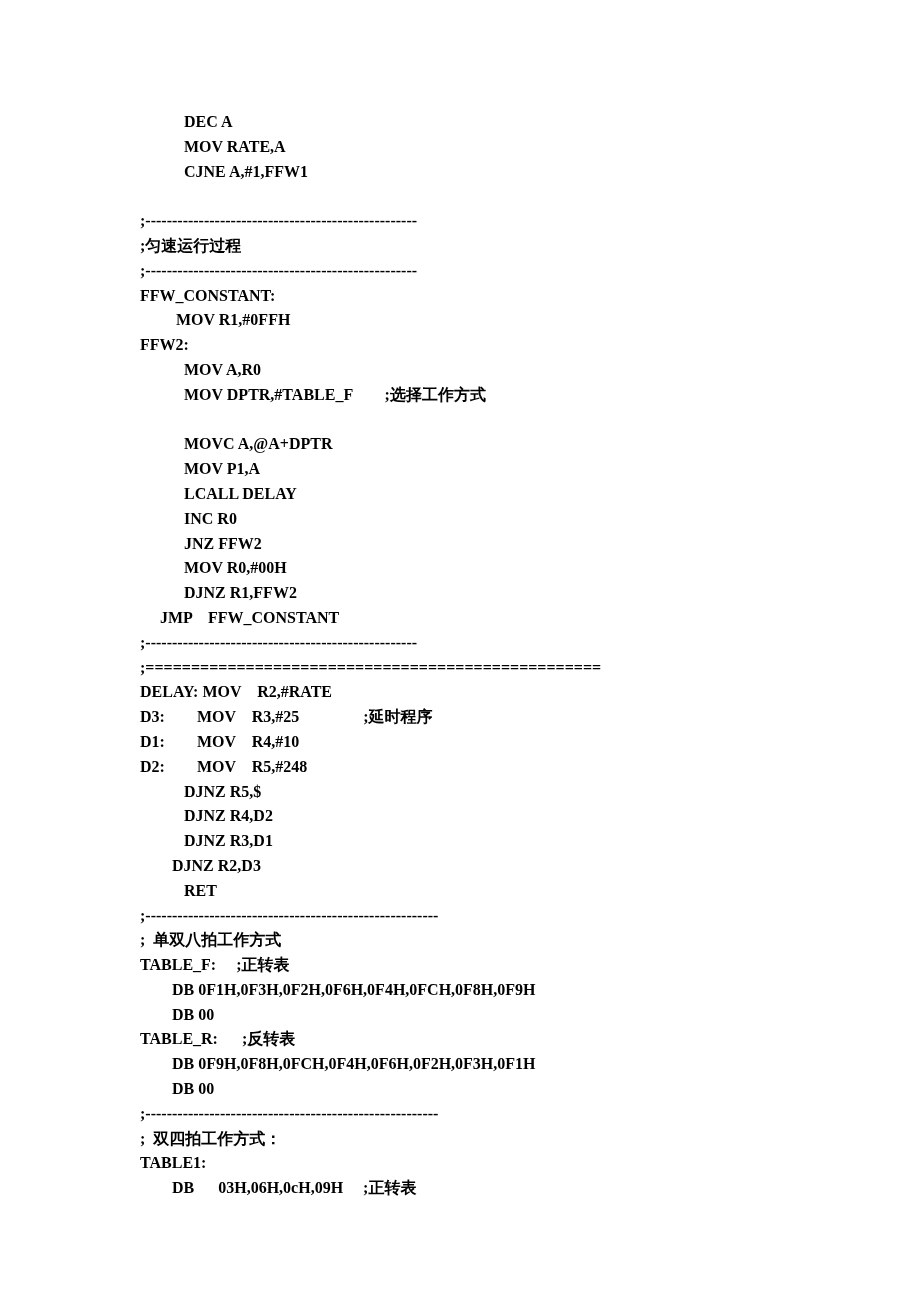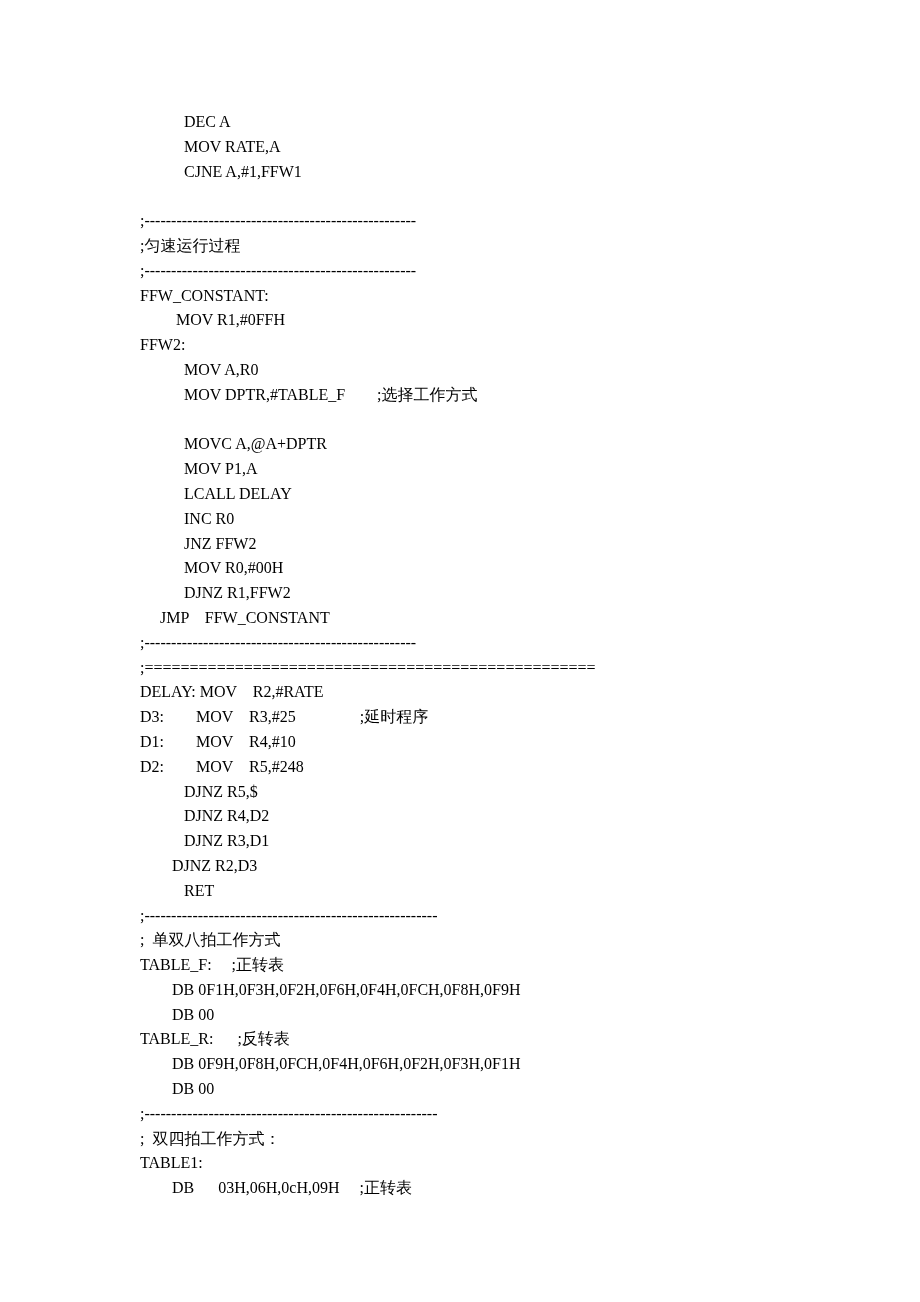--- a/index.html
+++ b/index.html
@@ -13,18 +13,19 @@
     height: 1302px;
     box-sizing: border-box;
   }
   .page {
     padding: 110px 140px 0 140px;
     white-space: pre;
     line-height: 1.55;
   }
   .line {
     min-height: 1.5em;
+    font-weight: bold;
   }
 </style>
 </head>
 <body>
 
 <div class="page" id="page"><div class="line">           DEC A</div><div class="line">           MOV RATE,A</div><div class="line">           CJNE A,#1,FFW1</div><div class="line">&nbsp;</div><div class="line">;---------------------------------------------------</div><div class="line">;匀速运行过程</div><div class="line">;---------------------------------------------------</div><div class="line">FFW_CONSTANT:</div><div class="line">         MOV R1,#0FFH</div><div class="line">FFW2:</div><div class="line">           MOV A,R0</div><div class="line">           MOV DPTR,#TABLE_F        ;选择工作方式</div><div class="line">&nbsp;</div><div class="line">           MOVC A,@A+DPTR</div><div class="line">           MOV P1,A</div><div class="line">           LCALL DELAY</div><div class="line">           INC R0</div><div class="line">           JNZ FFW2</div><div class="line">           MOV R0,#00H</div><div class="line">           DJNZ R1,FFW2</div><div class="line">     JMP    FFW_CONSTANT</div><div class="line">;---------------------------------------------------</div><div class="line">;==================================================</div><div class="line">DELAY: MOV    R2,#RATE</div><div class="line">D3:        MOV    R3,#25                ;延时程序</div><div class="line">D1:        MOV    R4,#10</div><div class="line">D2:        MOV    R5,#248</div><div class="line">           DJNZ R5,$</div><div class="line">           DJNZ R4,D2</div><div class="line">           DJNZ R3,D1</div><div class="line">        DJNZ R2,D3</div><div class="line">           RET</div><div class="line">;-------------------------------------------------------</div><div class="line">;  单双八拍工作方式</div><div class="line">TABLE_F:     ;正转表</div><div class="line">        DB 0F1H,0F3H,0F2H,0F6H,0F4H,0FCH,0F8H,0F9H</div><div class="line">        DB 00</div><div class="line">TABLE_R:      ;反转表</div><div class="line">        DB 0F9H,0F8H,0FCH,0F4H,0F6H,0F2H,0F3H,0F1H</div><div class="line">        DB 00</div><div class="line">;-------------------------------------------------------</div><div class="line">;  双四拍工作方式：</div><div class="line">TABLE1:</div><div class="line">        DB      03H,06H,0cH,09H     ;正转表</div></div>
 
 </body></html>

